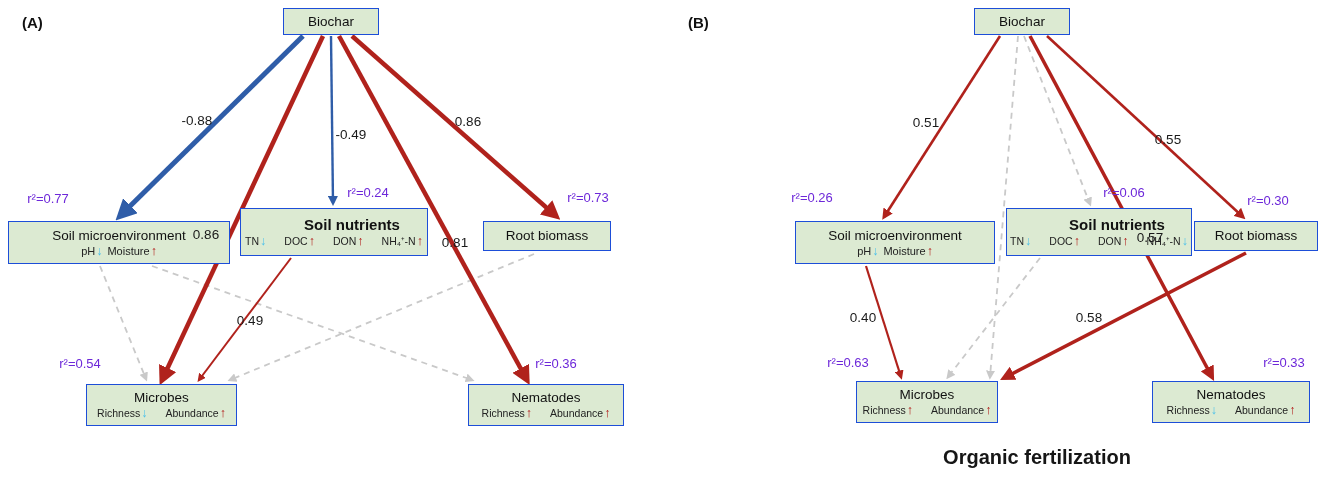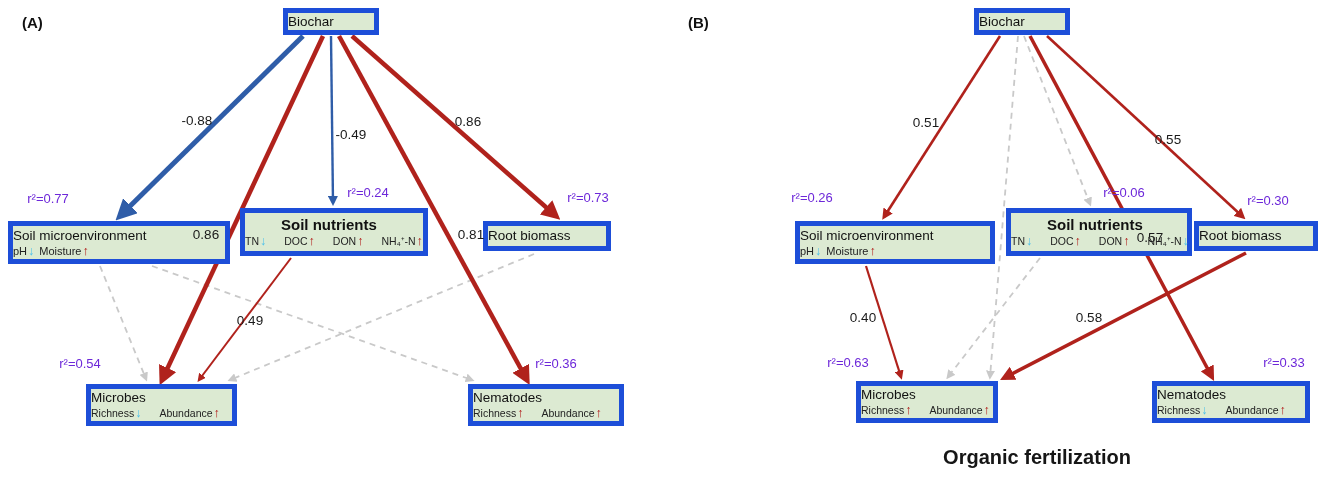--- a/index.html
+++ b/index.html
@@ -2,22 +2,22 @@
 <html><head>
 <meta charset="utf-8">
 <style>
   * { margin:0; padding:0; box-sizing:border-box; }
   body { font-family:"Liberation Sans", sans-serif; background:#ffffff; }
   .canvas { position:relative; width:1326px; height:487px; background:#fff; overflow:hidden; }
   svg.edges { position:absolute; left:0; top:0; z-index:1; }
   .e-pos { stroke:#b0221c; }
   .e-neg { stroke:#2f5da8; }
   .e-ns  { stroke:#c9c9c9; stroke-dasharray:6 5; }
-  .node { position:absolute; z-index:2; background:#dcead2; border:5px solid #1d4ed8;
-          display:flex; flex-direction:column; justify-content:center; }
+  .node { position:absolute; z-index:2; background:#dcead2; border:1px solid #1d4ed8;
+          display:flex; flex-direction:column; align-items:center; justify-content:center; }
   .node-title { font-size:13.5px; color:#111; line-height:1.15; white-space:nowrap; }
   .node-title.big { font-size:15px; font-weight:bold;margin-left:36px; }
   .node-inds { display:flex; align-items:baseline; gap:5px; font-size:11px; color:#222; margin-top:1px; white-space:nowrap; }
   .node-inds.tight { gap:18px; font-size:10.5px; }
   .ind { display:inline-flex; align-items:baseline; }
   .ind-arrow { font-weight:bold; font-size:12.5px; margin-left:1px; line-height:1; }
   .ind-arrow.up { color:#b01513; }
   .ind-arrow.down { color:#4ec1ea; }
   .coef { position:absolute; z-index:3; font-size:13.5px; color:#1a1a1a;
           transform:translate(-50%,-50%); white-space:nowrap; }
@@ -143,21 +143,21 @@
           <span class="ind-name">Abundance</span>
           <span class="ind-arrow up">↑</span>
         </span>
     </div>
   </div>
 
   <span class="coef" style="left:197px; top:120px;">-0.88</span>
   <span class="coef" style="left:351px; top:134px;">-0.49</span>
   <span class="coef" style="left:468px; top:121px;">0.86</span>
   <span class="coef" style="left:206px; top:234px;">0.86</span>
-  <span class="coef" style="left:455px; top:234px;margin-left:16px;">0.81</span>
+  <span class="coef" style="left:455px; top:242px;">0.81</span>
   <span class="coef" style="left:250px; top:320px;">0.49</span>
 
 
   <span class="panel-tag" style="left:688px; top:14px;">(B)</span>
 
   <div class="node" style="left:974px; top:8px; width:96px; height:27px;">
     <div class="node-title">Biochar</div>
   </div>
 
   <span class="r2" style="left:812px; top:197px;">r²=0.26</span>

